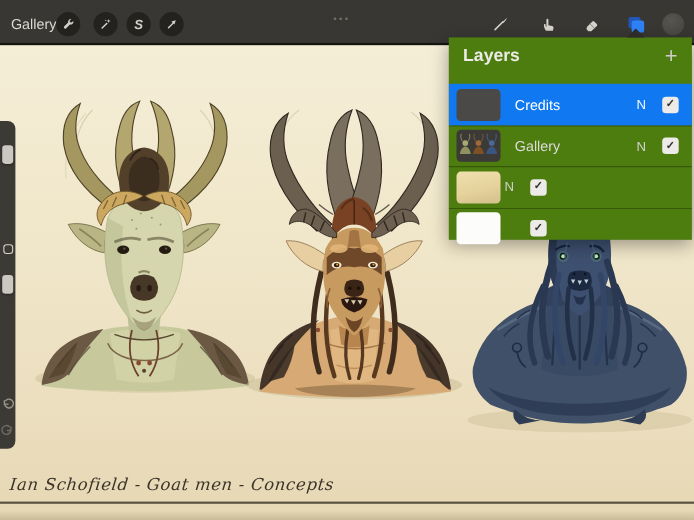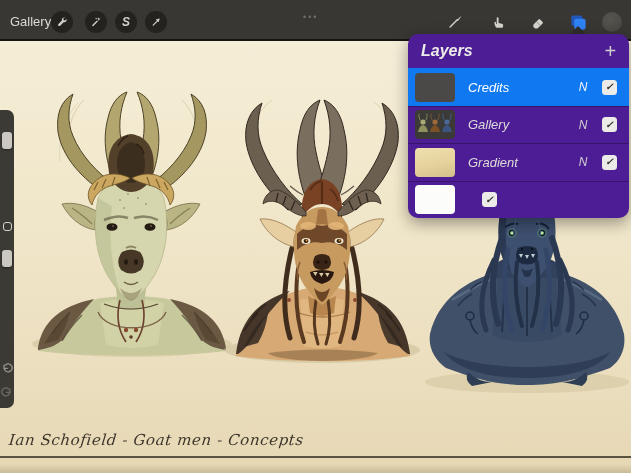--- a/index.html
+++ b/index.html
@@ -37,30 +37,30 @@
   .slider { position:absolute; left:0; width:14px; }
   .slider-handle { position:absolute; left:2px; width:10px; height:17px; border-radius:3px;
     background:#cbc8c2; box-shadow:0 1px 2px rgba(0,0,0,.4); }
   .modify-btn { position:absolute; left:2.5px; top:112px; width:9px; height:9px;
     border:1.6px solid #d6d3cd; border-radius:3px; }
   .undo-btn { position:absolute; left:1px; top:250px; width:12px; height:12px; }
   .redo-btn { position:absolute; left:1px; top:274px; width:12px; height:12px; }
 
   
   .layers-panel { position:absolute; left:408px; top:34px; width:221px; height:184px;
-    background:#4c1d95; border-radius:10px; z-index:7;
-    box-shadow:0 5px 16px rgba(0,0,0,.38);font-style:italic; }
+    background:#4d7c0f; border-radius:0; z-index:7;
+    box-shadow:0 5px 16px rgba(0,0,0,.38); }
   .panel-caret { position:absolute; top:-8px; left:162px; width:0; height:0;
     border-left:8px solid transparent; border-right:8px solid transparent;
     border-bottom:8px solid #2c2b29; }
   .panel-header { height:34px; display:flex; align-items:center; justify-content:space-between;
     padding:0 13px; }
   .panel-title { font-size:16px; font-weight:bold; color:#edebe8; }
   .add-layer { font-size:20px; font-weight:300; color:#d0cecb; line-height:1; }
-  .rows { height:166px; overflow:hidden; border-radius:0 0 10px 10px; }
+  .rows { height:166px; overflow:hidden; border-radius:0 0 10px 10px;margin-top:8px; }
   .layer-row { height:37.5px; display:flex; align-items:center; padding-left:7px;
     border-top:1px solid rgba(0,0,0,.28); }
   .layer-row.selected { background:#1079f1; border-top-color:transparent; }
   .thumb { width:40px; height:29px; border-radius:4px; flex:0 0 auto; }
   .thumb-credits { background:#4a4947; }
   .thumb-concepts { background:#3b3a37; display:flex; align-items:center; justify-content:center; }
   .thumb-gradient { background:linear-gradient(168deg,#efe0ae 0%,#e5d29c 55%,#d2bf8a 100%); }
   .thumb-white { background:#fcfcfb; }
   .layer-label { flex:1; margin-left:13px; font-size:13px; color:#dddcd9; }
   .layer-row.selected .layer-label { color:#ffffff; }
@@ -362,21 +362,20 @@
         </div>
         <span class="layer-label">Gallery</span>
         <span class="blend-mode">N</span>
         <span class="layer-checkbox">
           <span class="check-glyph">✓</span>
         </span>
       </div>
 
       <div class="layer-row">
         <div class="thumb thumb-gradient"></div>
-        <span class="layer-label">Gradient</span>
         <span class="blend-mode">N</span>
         <span class="layer-checkbox">
           <span class="check-glyph">✓</span>
         </span>
       </div>
 
       <div class="layer-row">
         <div class="thumb thumb-white"></div>
         <span class="blend-mode"></span>
         <span class="layer-checkbox">

